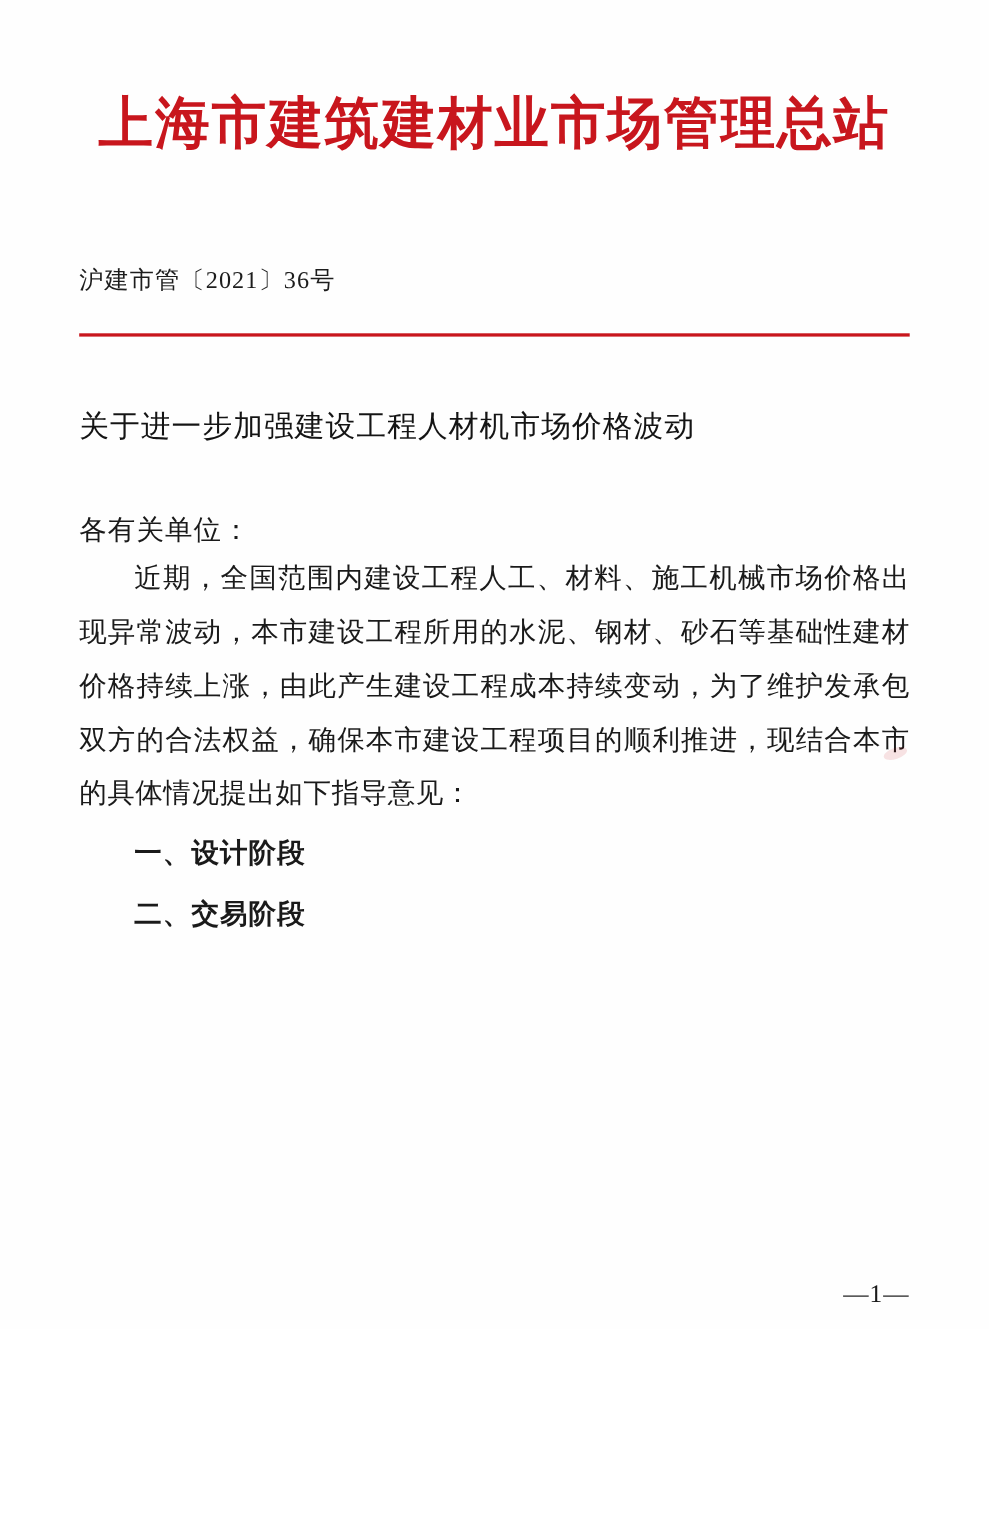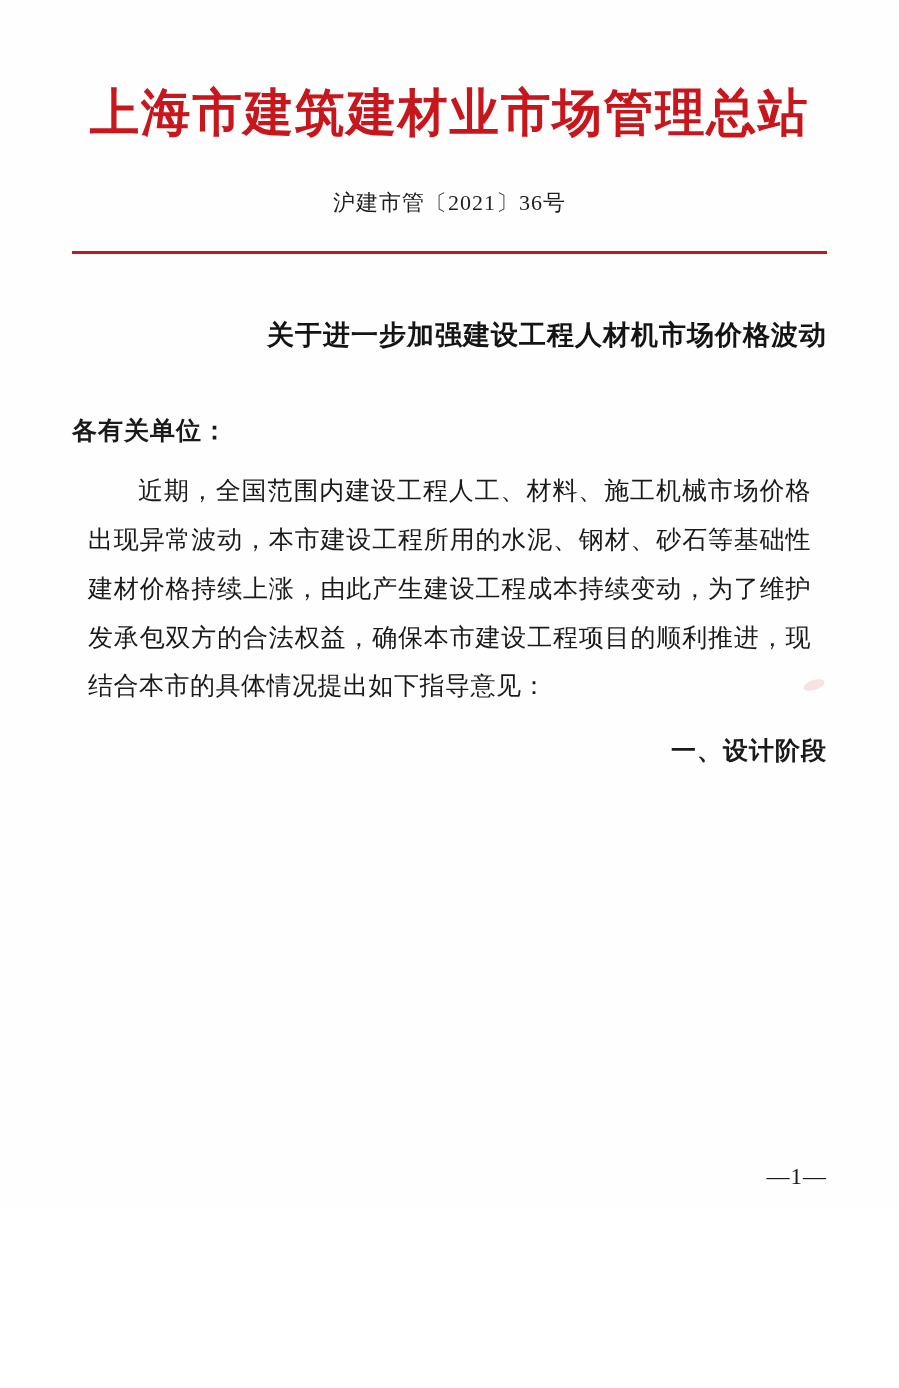--- a/index.html
+++ b/index.html
@@ -32,71 +32,69 @@
     font-family: "DejaVu Serif", "Liberation Serif", serif;
     font-weight: bold;
     font-size: 51px;
     letter-spacing: 2px;
     color: #c8161d;
     line-height: 1.1;
     white-space: nowrap;
     transform: scaleX(0.97);
   }
   .doc-number {
-    text-align: center;
-    margin-top: 48px;
+    text-align: left;
+    margin-top: 100px;
     font-size: 22px;
     letter-spacing: 1px;
     color: #1d1d1d;
     font-family: "Liberation Serif", serif;
   }
   .red-rule {
     margin-top: 33px;
     height: 3px;
     background: #c8161d;
     width: 100%;
   }
   
   .doc-title {
     margin-top: 58px;
-    text-align: right;
+    text-align: left;
     font-size: 27px;
-    font-weight: bold;
+    font-weight: normal;
     line-height: 1.75;
     letter-spacing: 1px;
     color: #141414;
   }
   .doc-title div {
     white-space: nowrap;
   }
   
   .salutation {
     margin-top: 52px;
     font-size: 25px;
     letter-spacing: 1px;
     line-height: 1.6;
-    font-weight: bold;
   }
   p.body-para {
-    margin: 16px;
+    margin: 0;
     font-size: 25px;
     line-height: 1.95;
     text-indent: 2em;
     letter-spacing: 0.5px;
     text-align: justify;
     text-justify: inter-ideograph;
   }
   h2.section-head {
     margin: 6px 0 0 0;
     font-size: 25px;
     font-weight: bold;
     text-indent: 2em;
     line-height: 1.95;
     letter-spacing: 1px;
-    text-align: right;
   }
   
   .page-number {
     position: absolute;
     right: 72px;
     bottom: 18px;
     font-size: 23px;
     letter-spacing: 1px;
     color: #1a1a1a;
   }
@@ -128,17 +126,18 @@
   <div class="doc-title">
     <div>关于进一步加强建设工程人材机市场价格波动</div>
   </div>
 
   <div class="salutation">各有关单位：</div>
 
   <p class="body-para">近期，全国范围内建设工程人工、材料、施工机械市场价格出现异常波动，本市建设工程所用的水泥、钢材、砂石等基础性建材价格持续上涨，由此产生建设工程成本持续变动，为了维护发承包双方的合法权益，确保本市建设工程项目的顺利推进，现结合本市的具体情况提出如下指导意见：</p>
 
   <h2 class="section-head">一、设计阶段</h2>
 
+  <h2 class="section-head">二、交易阶段</h2>
 
   <div class="scan-mark"></div>
 
   <div class="page-number">—1—</div>
 </div>
 
 </body></html>

